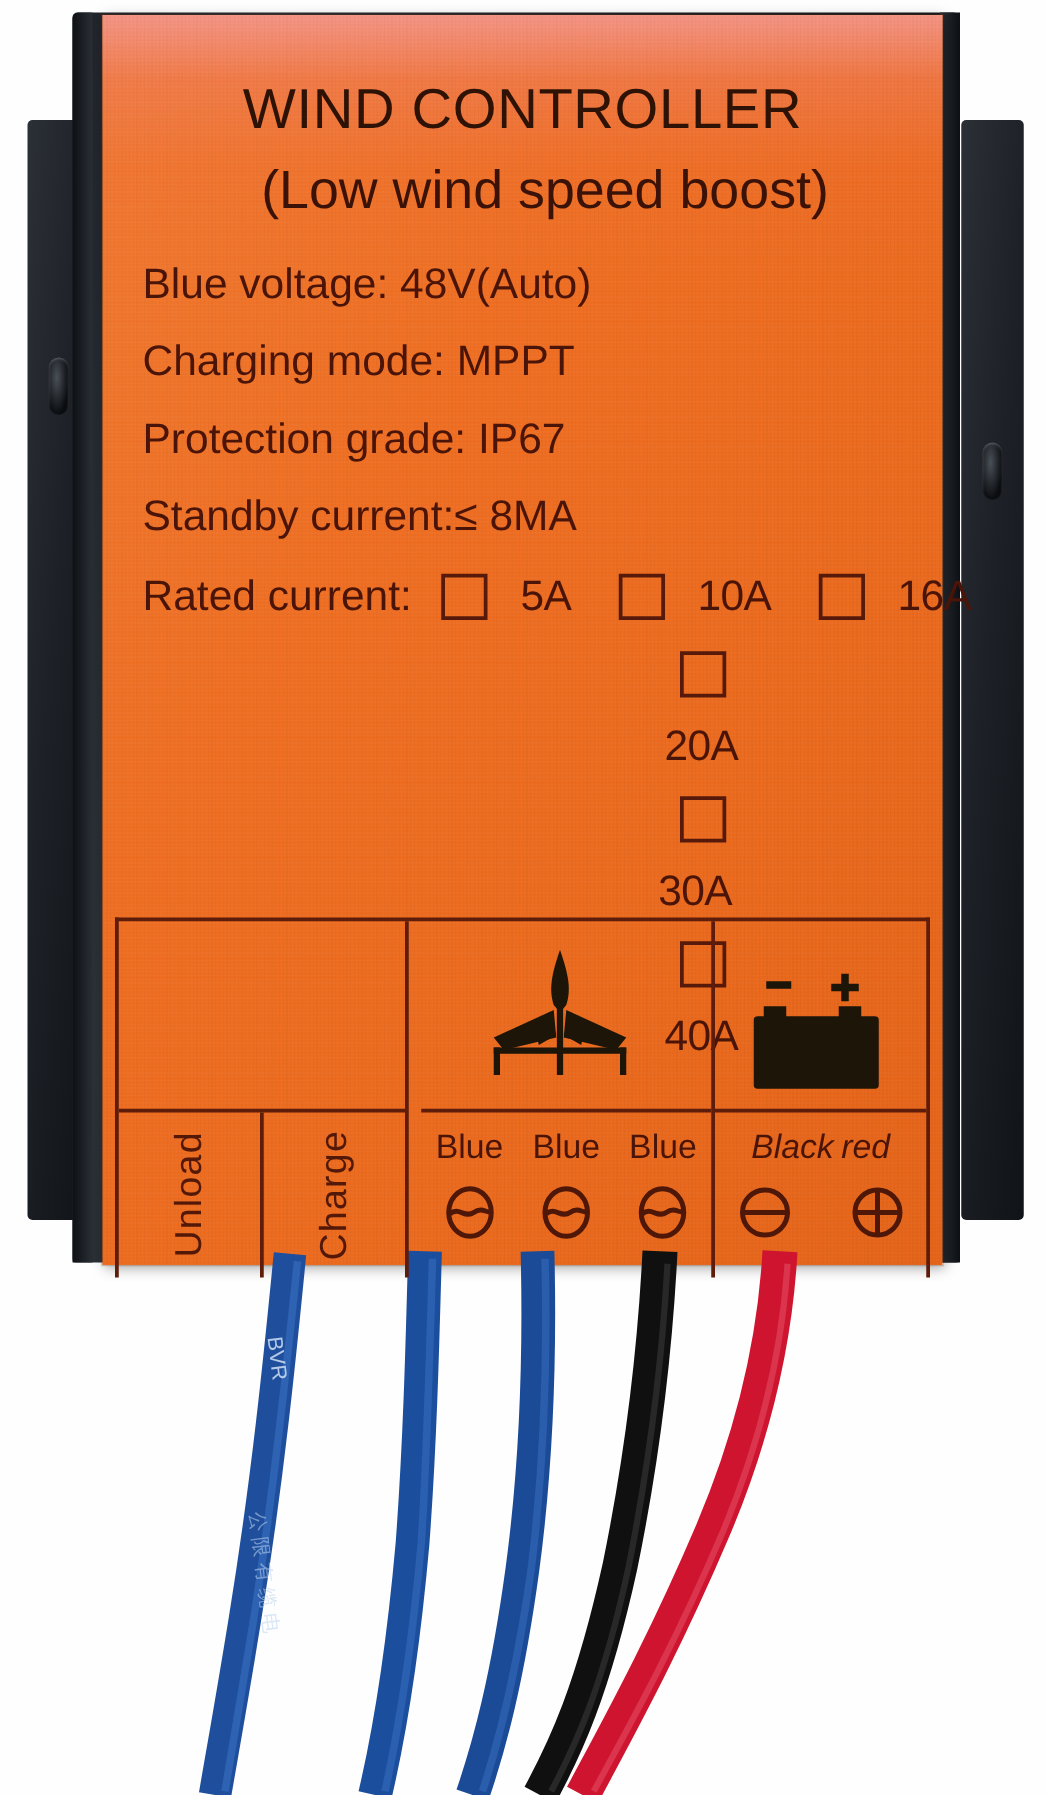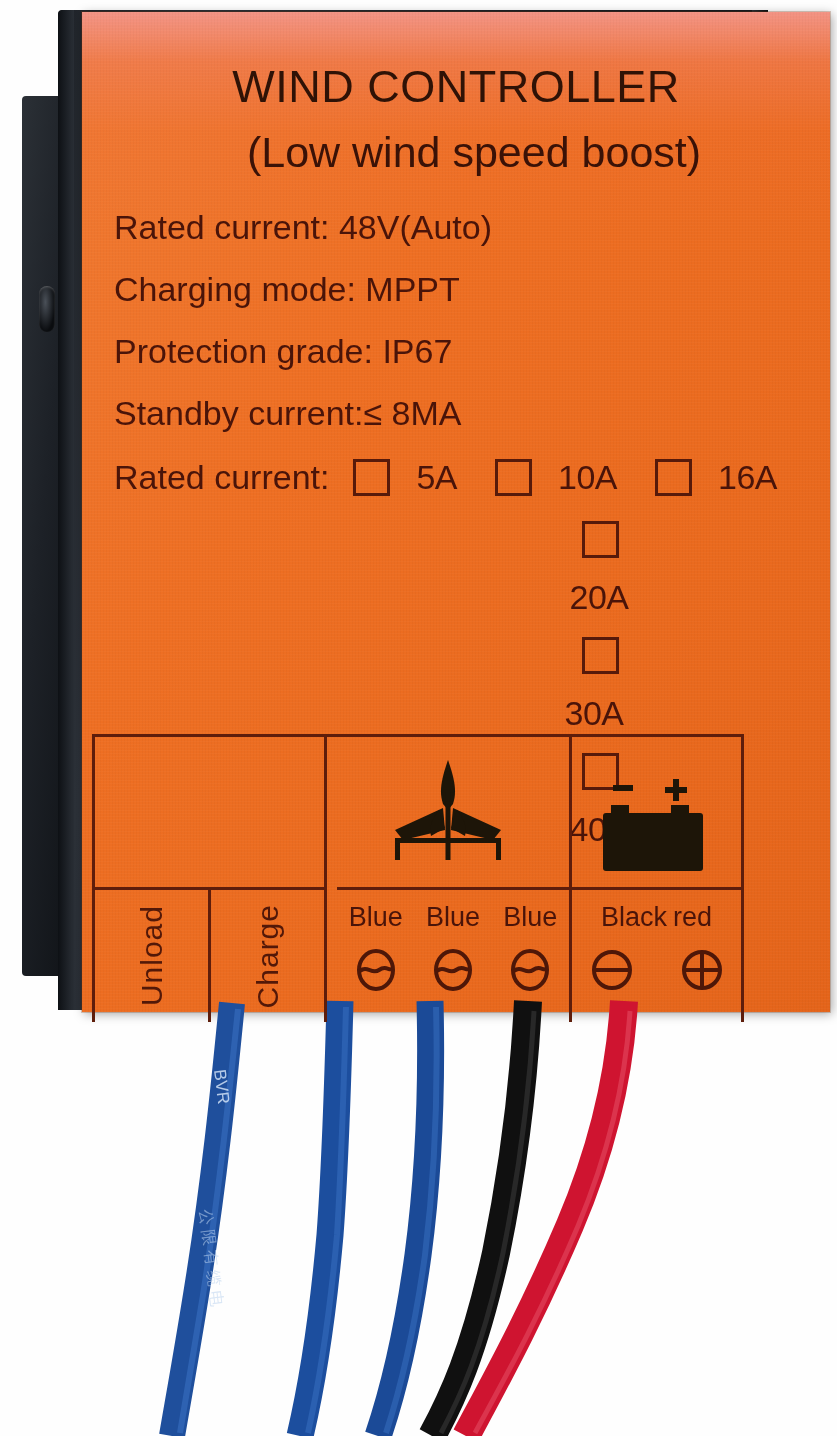--- a/index.html
+++ b/index.html
@@ -33,21 +33,21 @@
   .flange.right .hole{top:258px;}
 
   
   .housing-edge-l{position:absolute;left:58px;top:10px;width:16px;height:1000px;
     background:linear-gradient(90deg,#0d1014,#2a2f36);border-radius:4px 0 0 0;}
   .housing-edge-r{position:absolute;left:752px;top:10px;width:16px;height:1000px;
     background:linear-gradient(90deg,#2a2f36,#0d1014);}
 
   
   .label{
-    position:absolute;left:82px;top:12px;width:748px;height:1000px;
+    position:absolute;left:82px;top:12px;width:672px;height:1000px;
     background:
       linear-gradient(180deg, rgba(243,150,140,.92) 0%, rgba(240,126,94,.55) 5%,
                               rgba(240,110,60,.18) 12%, rgba(241,96,30,0) 22%),
       linear-gradient(125deg,#f07a33 0%,#ee6f23 35%,#ea6a1e 70%,#e4641a 100%);
     box-shadow:0 0 0 1px rgba(120,50,10,.25), 2px 2px 10px rgba(0,0,0,.35);
   }
   .label::after{
     content:"";position:absolute;inset:0;pointer-events:none;opacity:.22;
     background-image:
       repeating-linear-gradient(0deg,rgba(255,255,255,.10) 0 1px,transparent 1px 3px),
@@ -106,21 +106,21 @@
   .mid-top{height:150px;display:flex;align-items:center;justify-content:center;}
   .mid-bottom{flex:1;border-top:3px solid #5e1d0b;display:flex;flex-direction:column;
               align-items:center;justify-content:flex-start;padding-top:12px;margin-left:10px;}
   .wire-labels{display:flex;width:100%;justify-content:space-around;}
   .wire-labels span{font-size:27px;color:#4a1409;}
   .screws{display:flex;width:100%;justify-content:space-around;margin-top:14px;}
 
   .right-top{height:150px;display:flex;align-items:center;justify-content:center;}
   .right-bottom{flex:1;border-top:3px solid #5e1d0b;display:flex;flex-direction:column;
                 align-items:center;padding-top:12px;}
-  .br-labels{display:flex;gap:6px;}
+  .br-labels{display:flex;gap:6px;font-style:italic;}
   .br-labels span{font-size:27px;color:#4a1409;}
   .br-screws{display:flex;gap:48px;margin-top:14px;}
 
   svg{display:block;overflow:visible;}
 
   
   .wires{position:absolute;left:0;top:995px;width:837px;height:441px;}
 </style>
 </head>
 <body>
@@ -137,21 +137,21 @@
   <div class="housing-edge-l"></div>
   <div class="housing-edge-r"></div>
 
   <div class="label">
     <div class="label-inner">
 
       <h1 class="title">WIND CONTROLLER</h1>
       <div class="subtitle">(Low wind speed boost)</div>
 
       <div class="specs">
-        <div class="spec-line">Rated current: 48V(Auto)</div>
+        <div class="spec-line">Blue voltage: 48V(Auto)</div>
         <div class="spec-line">Charging mode: MPPT</div>
         <div class="spec-line">Protection grade: IP67</div>
         <div class="spec-line">Standby current:≤ 8MA</div>
       </div>
 
       <div class="current-block">
         <div class="cur-row r1">
           <span class="cur-label">Rated current:</span>
           <span class="cbox"></span>
           <span class="cval">5A</span>

